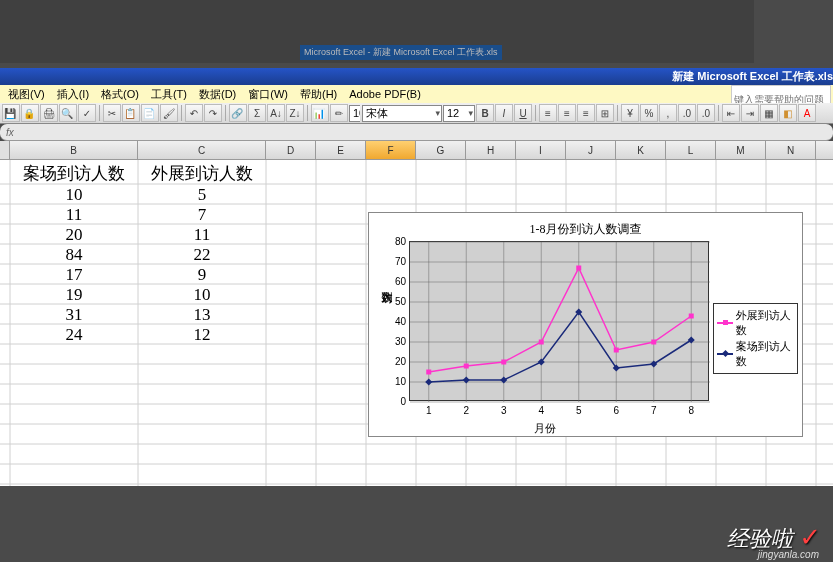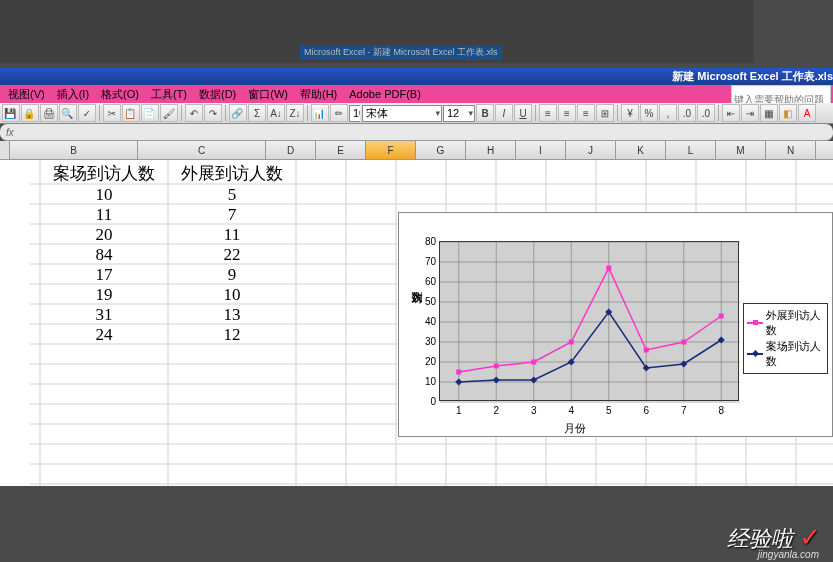--- a/index.html
+++ b/index.html
@@ -1,38 +1,38 @@
 <!DOCTYPE html>
 <html><head>
 <meta charset="utf-8">
 <style>
 * { margin: 0; padding: 0; box-sizing: border-box; }
 body { font-family: "SimSun", "宋体", Arial, sans-serif; font-size: 11px; background: #4a4a4a; width: 833px; height: 562px; overflow: hidden; position: relative; }
 .dimmed-back { position: absolute; top: 0; left: 0; width: 754px; height: 63px; background: #404040; color: #888; font-size: 9px; padding-left: 36px; }
 .dimmed-inner { position: absolute; top: 45px; left: 300px; background: #1a4d8a; color: #bbb; padding: 1px 4px; font-size: 9px; }
 .title-bar { position: absolute; top: 68px; left: 0; width: 833px; height: 17px; background: linear-gradient(#2554c7, #1a3d8f); color: #fff; font-size: 11px; line-height: 17px; padding-left: 4px; font-weight: bold; text-align: right; }
-.menu-bar { position: absolute; top: 85px; left: 0; width: 833px; height: 18px; background: #ec4899; font-size: 11px; line-height: 18px; padding-left: 2px; display: flex; }
+.menu-bar { position: absolute; top: 85px; left: 0; width: 833px; height: 18px; background: #fef9c3; font-size: 11px; line-height: 18px; padding-left: 2px; display: flex; }
 .menu-item { padding: 0 6px; cursor: default; }
 .help-box { position: absolute; right: 2px; top: 0; width: 100px; height: 29px; border: 1px solid #ccc; background: #fff; font-size: 10px; padding: 0 2px; color: #999; }
 .toolbar { position: absolute; left: 0; width: 833px; height: 21px; background: linear-gradient(#f0f0f0, #d8d8d8); border-bottom: 1px solid #888; display: flex; align-items: center; gap: 1px; padding-left: 2px; }
 .toolbar1 { top: 103px; }
 .toolbar2 { top: 103px; left: 360px; }
 .tb-btn { width: 18px; height: 18px; border: 1px solid #bbb; background: linear-gradient(#f8f8f8, #e0e0e0); display: flex; align-items: center; justify-content: center; font-size: 10px; color: #444; cursor: pointer; }
 .tb-sep { width: 1px; height: 16px; background: #aaa; margin: 0 2px; }
 .tb-combo { height: 17px; border: 1px solid #888; background: #fff; font-size: 11px; padding: 0 12px 0 3px; position: relative; display: flex; align-items: center; }
 .tb-combo::after { content: "▾"; position: absolute; right: 1px; font-size: 9px; color: #555; }
 .fx-bar { position: absolute; top: 124px; left: 0; width: 833px; height: 17px; background: #e8e8e8; border-bottom: 1px solid #999; display: flex; align-items: center; font-size: 10px; padding-left: 6px; font-style: italic; color: #666; border-radius: 7px; }
 .grid-area { position: absolute; top: 141px; left: 0; width: 833px; height: 345px; background: #fff; }
 .col-headers { display: flex; height: 19px; background: linear-gradient(#f0f0f0, #d8d8d8); border-bottom: 1px solid #999; }
 .row-hdr-corner { width: 10px; border-right: 1px solid #999; background: #e0e0e0; }
 .col-hdr { border-right: 1px solid #999; text-align: center; line-height: 19px; font-size: 10px; color: #333; }
 .col-B { width: 128px; } .col-C { width: 128px; } .col-D { width: 50px; }
 .col-std { width: 50px; }
 .col-F { background: linear-gradient(#ffd070, #f0a830); }
-.grid-body { position: relative; height: 354px; margin-left: 30px; }
+.grid-body { position: relative; height: 354px; }
 .cell { position: absolute; font-size: 17px; font-family: "SimSun"; text-align: center; }
 .hdr-cell { font-size: 17px; }
 .chart-container { position: absolute; top: 52px; left: 368px; width: 435px; height: 225px; background: #fff; border: 1px solid #888; }
 .chart-title { text-align: center; font-size: 12px; padding-top: 8px; font-family: "SimSun"; }
 .legend { position: absolute; right: 4px; top: 90px; width: 85px; border: 1px solid #333; font-size: 11px; padding: 3px; }
 .legend-row { display: flex; align-items: center; gap: 3px; margin: 1px 0; }
 .legend-mark { width: 18px; height: 2px; position: relative; }
 .legend-mark::after { content: ""; position: absolute; width: 5px; height: 5px; top: -2px; left: 6px; }
 .plot { position: absolute; left: 40px; top: 28px; width: 300px; height: 160px; background: #d0d0d0; border: 1px solid #333; }
 .ylabel { position: absolute; left: 10px; top: 70px; writing-mode: vertical-rl; font-size: 11px; }
@@ -197,20 +197,21 @@
         <div class="cell" style="left: 10px; top: 125px; width: 128px;">19</div>
         <div class="cell" style="left: 138px; top: 125px; width: 128px;">10</div>
         <div class="cell" style="left: 10px; top: 145px; width: 128px;">31</div>
         <div class="cell" style="left: 138px; top: 145px; width: 128px;">13</div>
         <div class="cell" style="left: 10px; top: 165px; width: 128px;">24</div>
         <div class="cell" style="left: 138px; top: 165px; width: 128px;">12</div>
       </div>
 
     
     <div class="chart-container">
+      <div class="chart-title">1-8月份到访人数调查</div>
       <div class="ylabel">到访人数</div>
       <div class="xlabel">月份</div>
       <div class="plot">
         <svg id="chart-svg" width="300" height="160" overflow="visible">
             <line x1="0" y1="160" x2="300" y2="160" stroke="#666" stroke-width="0.5"></line>
             <text x="-4" y="163" text-anchor="end" font-size="10">0</text>
             <line x1="0" y1="140" x2="300" y2="140" stroke="#666" stroke-width="0.5"></line>
             <text x="-4" y="143" text-anchor="end" font-size="10">10</text>
             <line x1="0" y1="120" x2="300" y2="120" stroke="#666" stroke-width="0.5"></line>
             <text x="-4" y="123" text-anchor="end" font-size="10">20</text>

